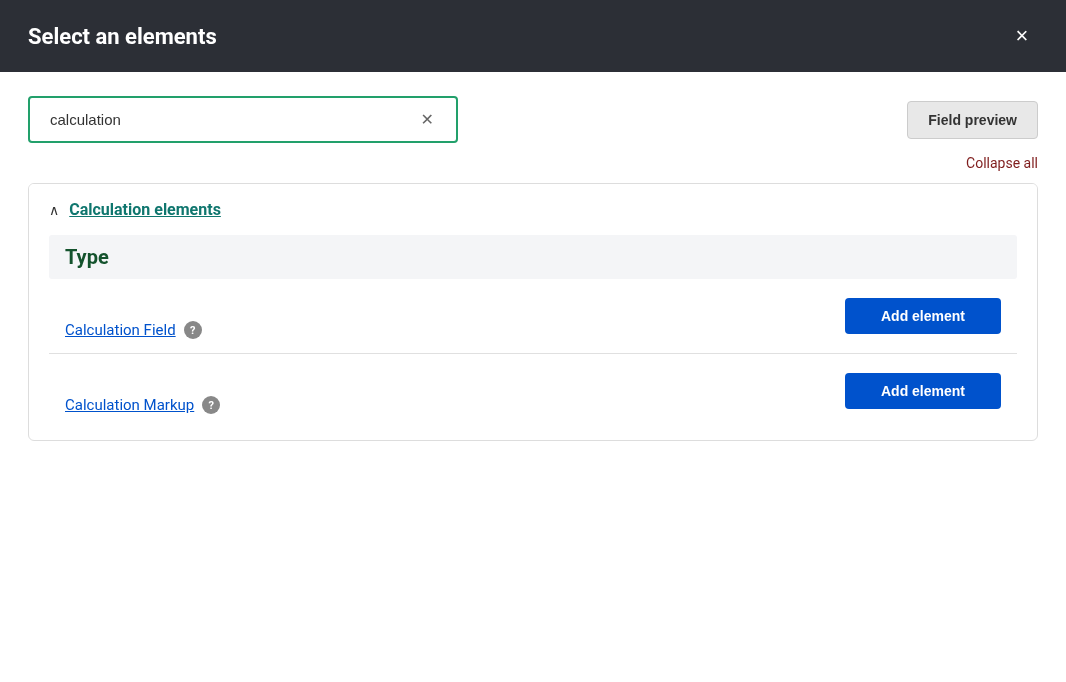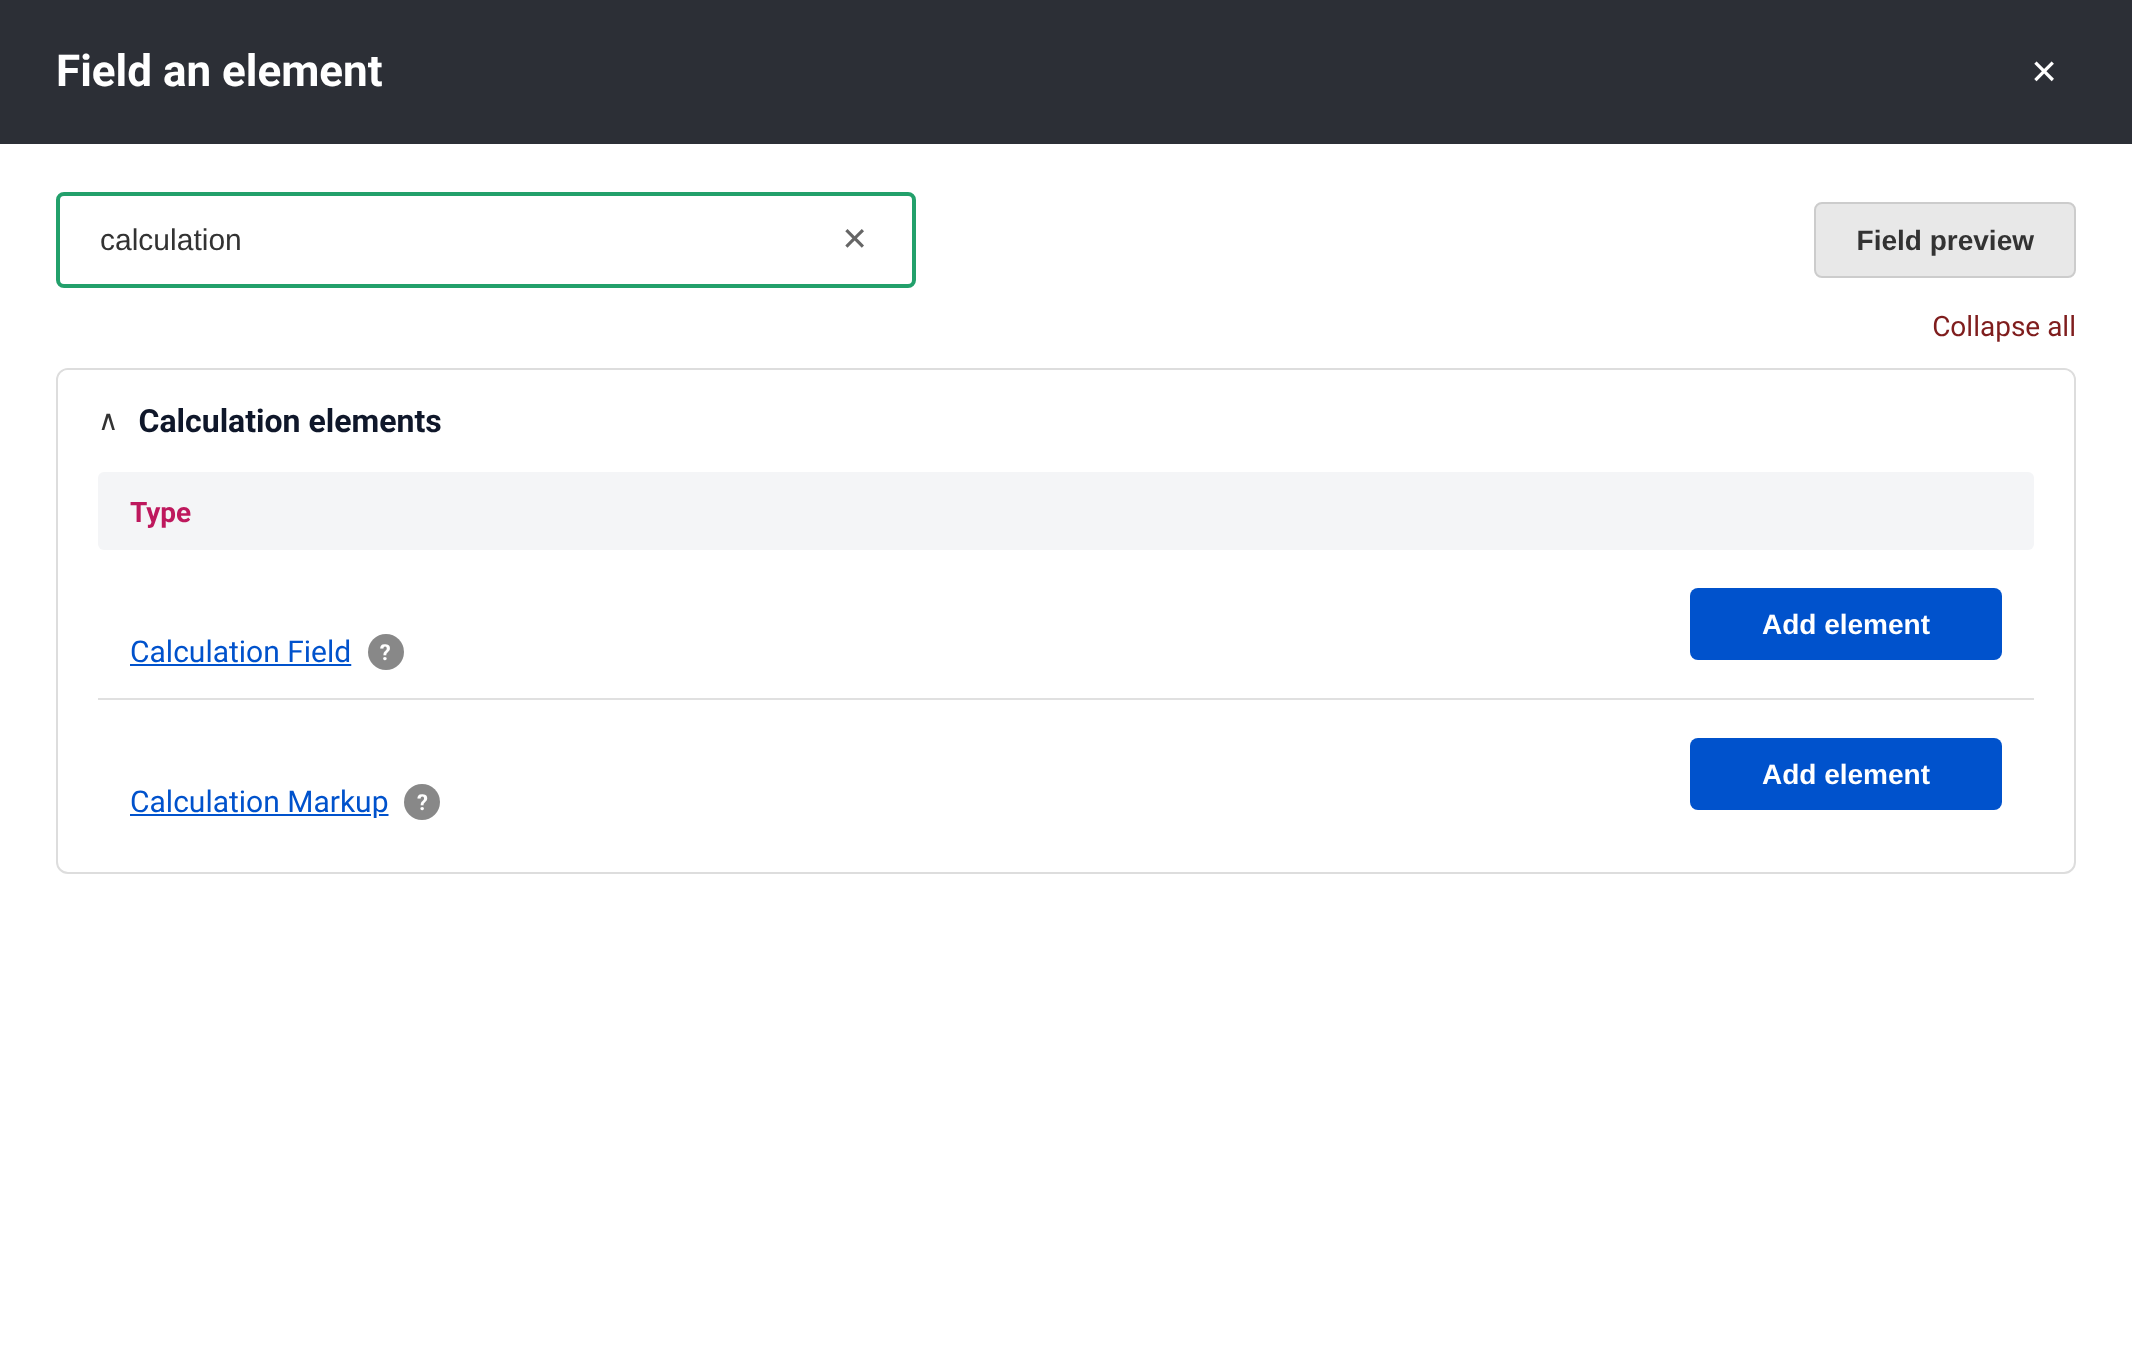--- a/index.html
+++ b/index.html
@@ -140,38 +140,39 @@
 
     .section-chevron {
       font-size: 14px;
       color: #333;
       margin-right: 10px;
     }
 
     .section-title {
       font-size: 16px;
       font-weight: 700;
-      color: #0f172a;
+      color: #0f766e;
+      text-decoration: underline;
     }
 
     .section-content {
       padding: 0 20px 12px 20px;
     }
 
     .table-header {
       background: #f4f5f7;
       padding: 10px 16px;
       margin-bottom: 0;
       border-radius: 3px;
     }
 
     .table-header-text {
-      font-size: 14px;
-      font-weight: 700;
-      color: #be185d;
+      font-size: 20px;
+      font-weight: 700;
+      color: #14532d;
     }
 
     .element-row {
       display: flex;
       align-items: center;
       justify-content: space-between;
       padding: 14px 16px;
       border-bottom: 1px solid #e0e0e0;
     }
 
@@ -218,21 +219,21 @@
       font-weight: 600;
       cursor: pointer;
     }
   </style>
 </head>
 <body>
 
 <div class="modal">
 
   <div class="modal-header">
-    <span class="modal-title">Field an element</span>
+    <span class="modal-title">Select an elements</span>
     <button class="close-button">×</button>
   </div>
 
   <div class="modal-body">
 
     <div class="search-row">
       <div class="search-input-wrapper">
         <input type="text" class="search-input" value="calculation" style="">
         <button class="search-clear-button">✕</button>
       </div>

